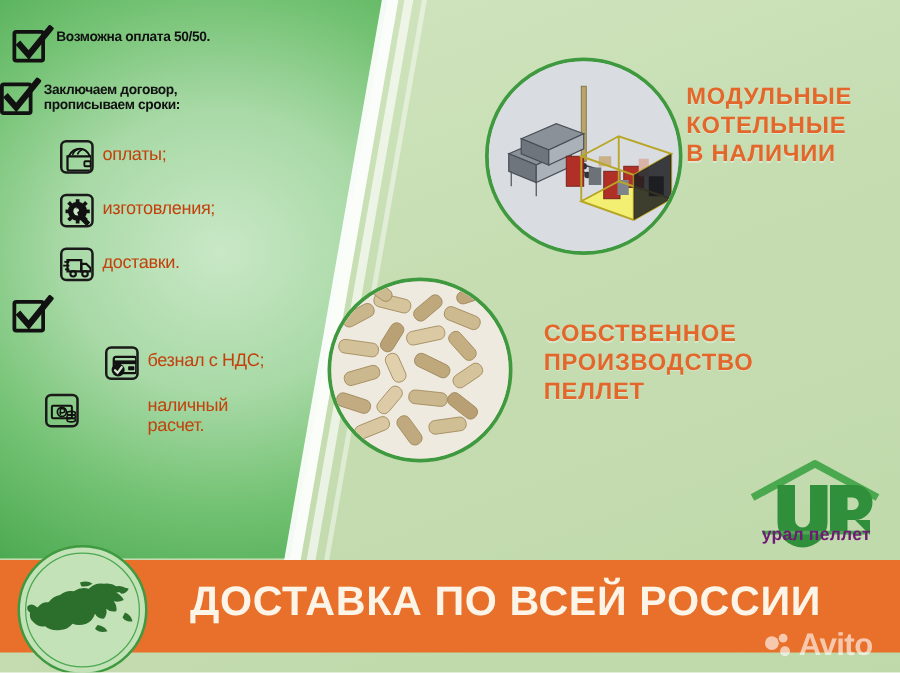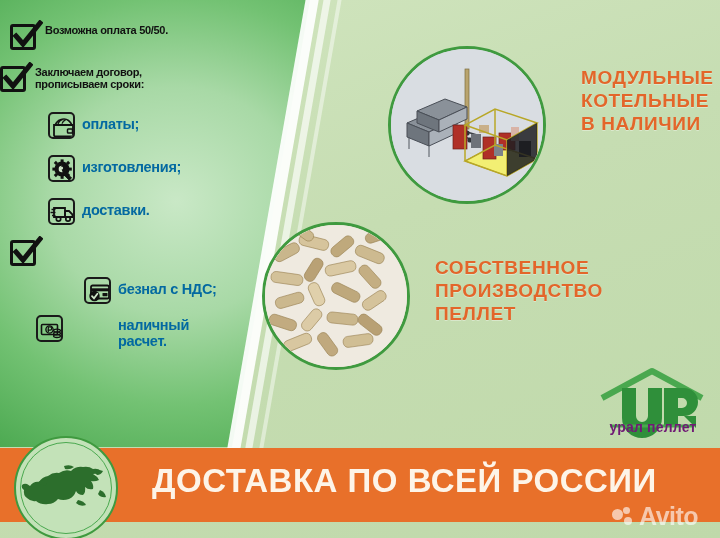--- a/index.html
+++ b/index.html
@@ -96,24 +96,24 @@
   .ico {
     width: 27px; height: 27px;
     border: 2px solid #1a1a1a;
     border-radius: 5px;
     box-sizing: border-box;
     flex: 0 0 auto;
     position: relative;
     overflow: hidden;
   }
   .sub-text {
-    font-weight: bold;
+    font-weight: normal;
     font-size: 14.5px;
     line-height: 1.1;
-    color: #0369a1;
+    color: #c2410c;
     letter-spacing: -0.3px;
     margin-left: 7px;
     white-space: pre-line;
   }
 
   
   .circle {
     position: absolute;
     border-radius: 50%;
     border: 3px solid #3f9a3f;
@@ -135,21 +135,21 @@
   .orange-head {
     position: absolute;
     color: #e3662a;
     font-weight: bold;
     font-size: 19px;
     line-height: 1.22;
     letter-spacing: 0.6px;
     white-space: pre-line;
     text-shadow: 0 1px 0 rgba(255,255,255,0.35);
   }
-  #head-boilers { left: 549px; top: 66px; margin-left: 32px; }
+  #head-boilers { left: 549px; top: 66px; }
   #head-pellets { left: 435px; top: 256px; }
 
   
   #logo {
     position: absolute;
     left: 596px; top: 368px;
     width: 112px; height: 72px;
   }
   #logo-caption {
     position: absolute;

